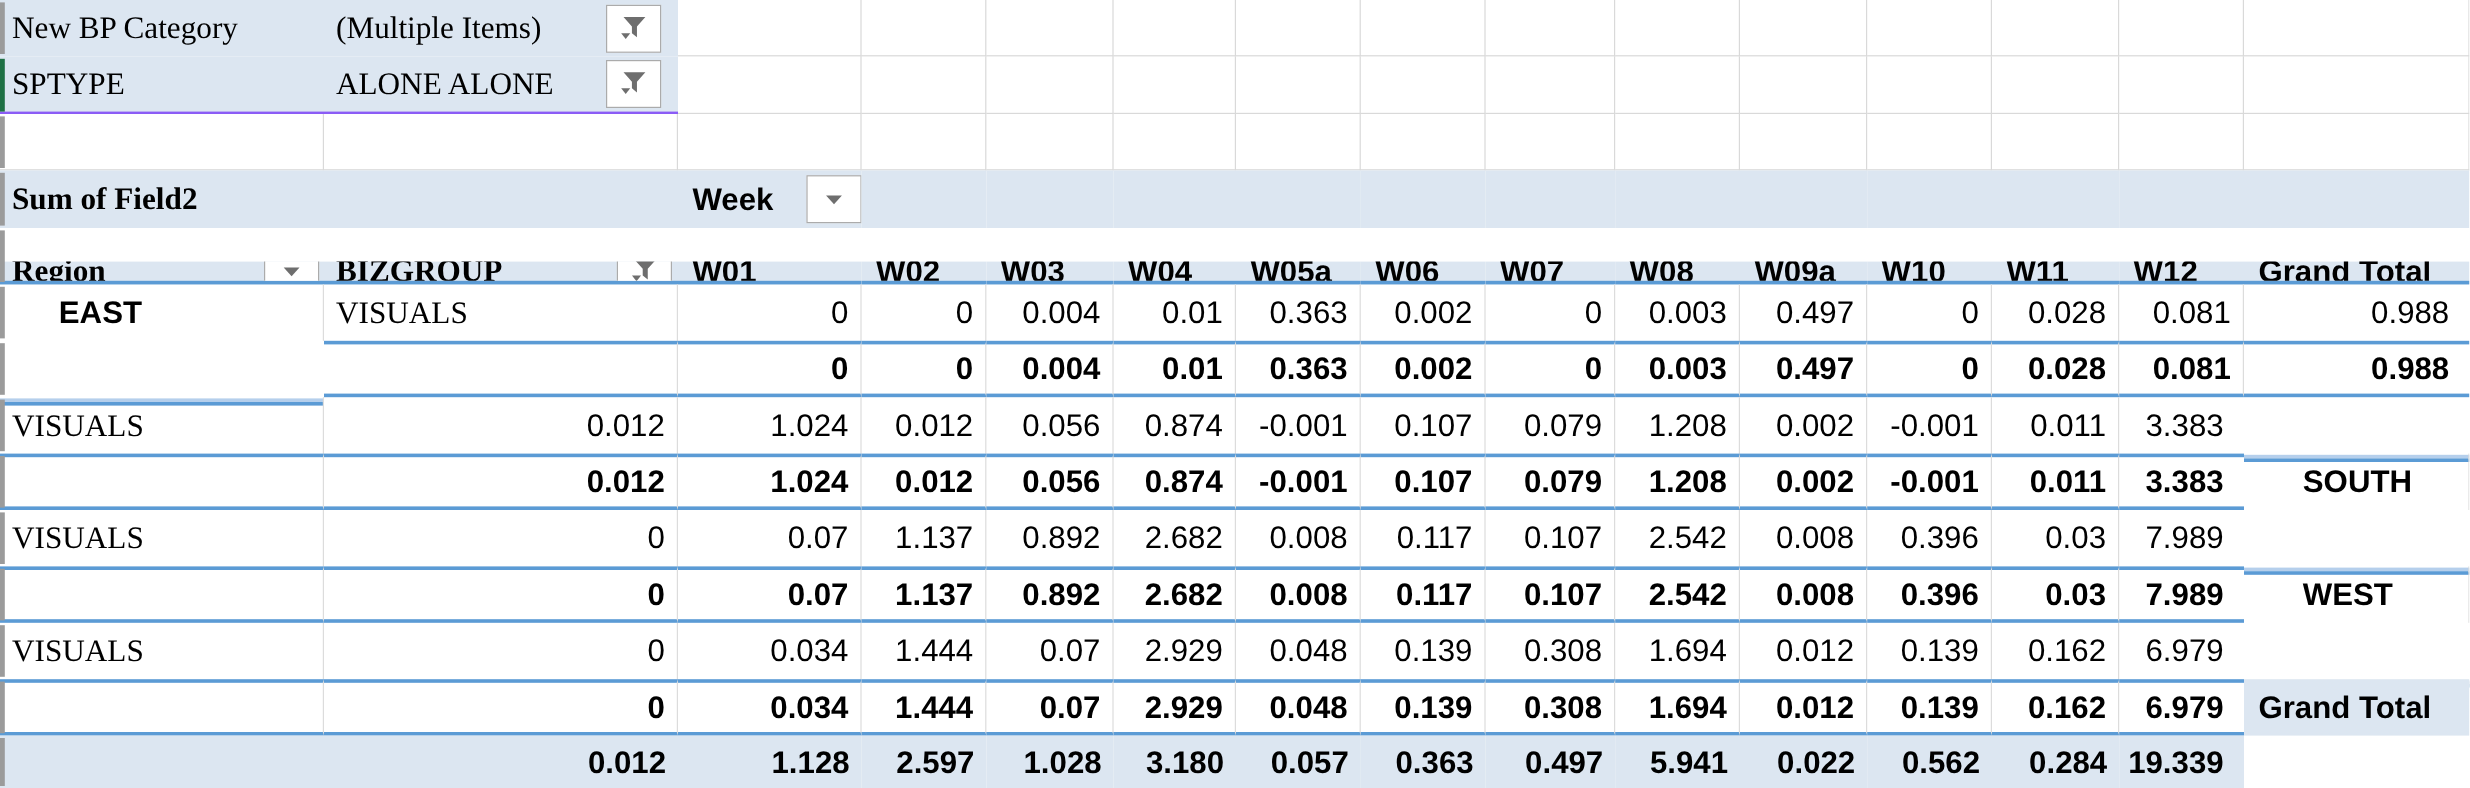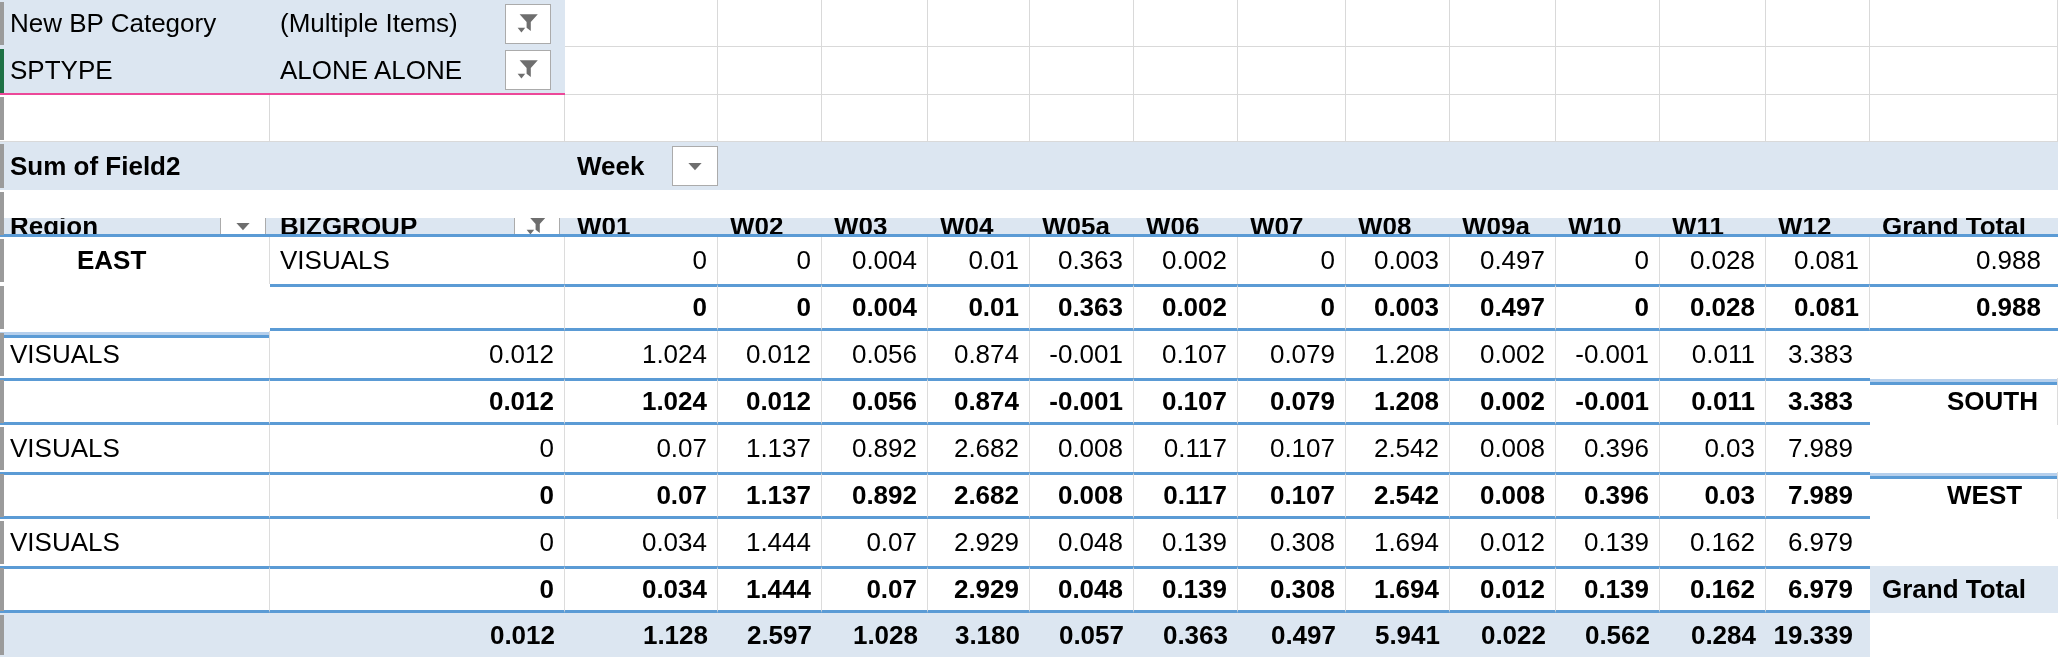--- a/index.html
+++ b/index.html
@@ -10,24 +10,24 @@
   }
   .grid{position:absolute;left:0;top:0;display:grid;}
   .c{box-sizing:border-box;display:flex;align-items:center;overflow:hidden;white-space:nowrap;}
   .blue{background:#dce6f1;}
   .grandbg{background:#dce6f1;}
   .gridc{border-right:1px solid #d9d9d9;border-bottom:1px solid #d9d9d9;}
   .sep{border-right:1px solid #dcdcdc;}
   .bold{font-weight:bold;}
   .num{justify-content:flex-end;padding-right:10px;}
   .prg{padding-right:17px;}
-  .pl10{padding-left:10px;}
+  .pl10{padding-left:10px;font-family:Liberation Serif, serif;}
   .pl12{padding-left:12px;}
-  .pl49{padding-left:77px;}
-  .b2{border-bottom:2px solid #ec4899;}
+  .pl49{padding-left:49px;}
+  .b2{border-bottom:2px solid #8b5cf6;}
   .hdrb{border-bottom:3px solid #5b9bd5;margin-top:28px;}
   .tt{border-top:3px solid #5b9bd5;}
   .ttl{border-top:3px solid #b5cfec;margin-top:48px;}
   .bb{border-bottom:3px solid #5b9bd5;}
   .btn{
     width:44px;height:38px;background:#ffffff;border:1px solid #ababab;
     display:flex;align-items:center;justify-content:center;
     margin-left:auto;flex:none;cursor:pointer;
   }
   .mr14{margin-right:14px;} .mr4{margin-right:4px;} .mr5{margin-right:5px;} .mr0{margin-right:0;}

